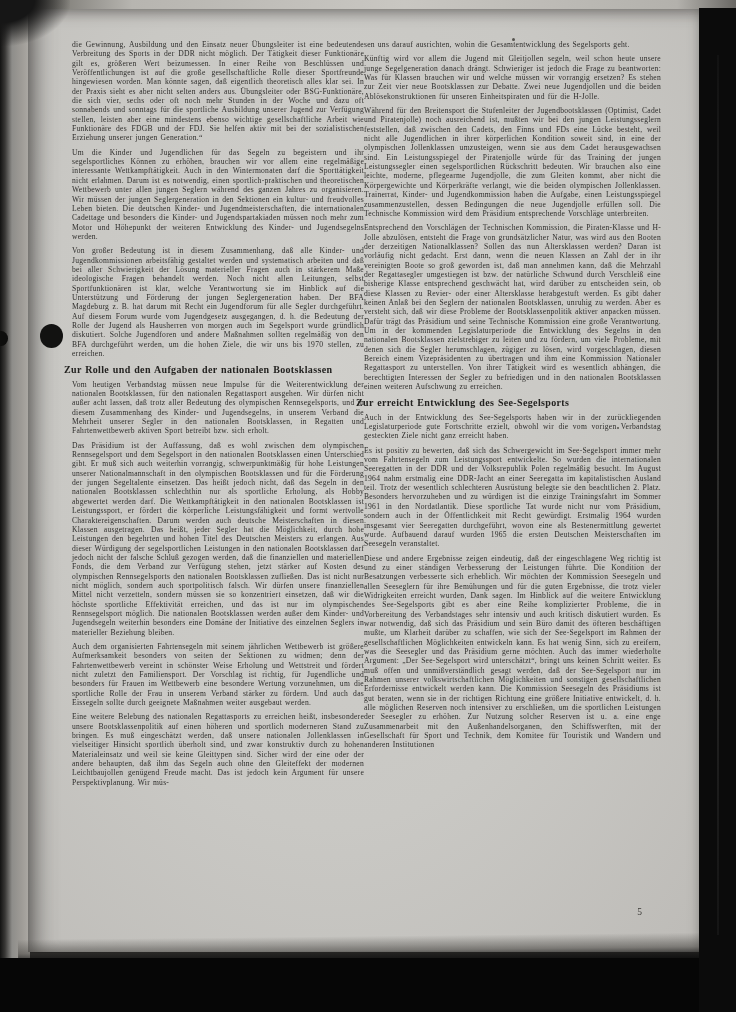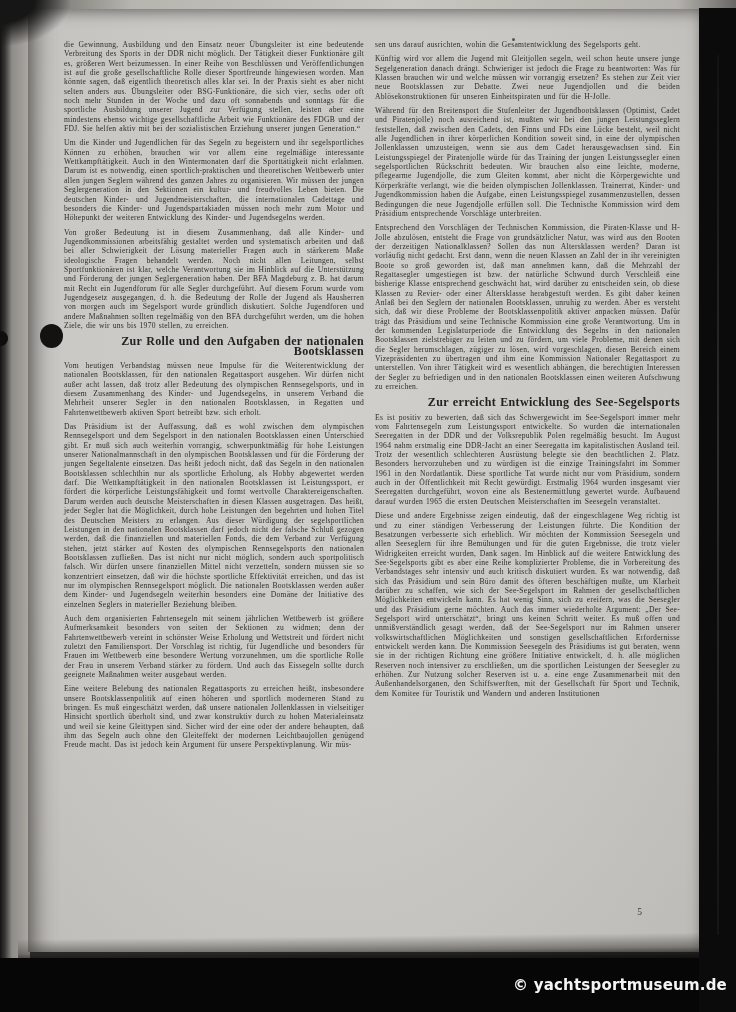--- a/index.html
+++ b/index.html
@@ -52,23 +52,23 @@
   .speck { position:absolute; border-radius:50%; background:#56544f; }
   .speck.s1 { left:512px; top:38px;  width:3px; height:3px; }
   .speck.s2 { left:617px; top:427px; width:2px; height:2px; }
 
   .col {
     position:absolute; top:40px; color:#2e2d2b;
     font-size:7.6px; line-height:9.35px;
     text-align:justify; letter-spacing:0.25px; word-spacing:0.8px;
   }
   .col-left  { left:64px;  width:300px; }
-  .col-right { left:375px; width:305px; }
-  .para    { margin:0 0 5px 0; }
-  .heading { margin:7px 0 5px 0; font-size:12px; font-weight:bold; color:#232220; text-align:right; letter-spacing:0.35px; }
+  .col-right { left:356px; width:305px; }
+  .para    { margin:0 0 5px 8px; }
+  .heading { margin:7px 0 5px 0; font-size:10px; font-weight:bold; color:#232220; text-align:left; letter-spacing:0.35px; }
 
   .page-number {
     position:absolute; left:612px; top:907px; width:30px; text-align:right;
     font-size:9.5px; color:#3a3936;
   }
   .watermark {
     position:absolute; right:9px; top:976px;
     font-family:"DejaVu Sans", sans-serif; font-weight:700;
     font-size:15px; color:#f4f4f4; letter-spacing:0.2px;
   }
@@ -95,25 +95,25 @@
       <p class="para">Das Präsidium ist der Auffassung, daß es wohl zwischen dem olympischen Rennsegelsport und dem Segelsport in den nationalen Bootsklassen einen Unterschied gibt. Er muß sich auch weiterhin vorrangig, schwerpunktmäßig für hohe Leistungen unserer Nationalmannschaft in den olympischen Bootsklassen und für die Förderung der jungen Segeltalente einsetzen. Das heißt jedoch nicht, daß das Segeln in den nationalen Bootsklassen schlechthin nur als sportliche Erholung, als Hobby abgewertet werden darf. Die Wettkampftätigkeit in den nationalen Bootsklassen ist Leistungssport, er fördert die körperliche Leistungsfähigkeit und formt wertvolle Charaktereigenschaften. Darum werden auch deutsche Meisterschaften in diesen Klassen ausgetragen. Das heißt, jeder Segler hat die Möglichkeit, durch hohe Leistungen den begehrten und hohen Titel des Deutschen Meisters zu erlangen. Aus dieser Würdigung der segelsportlichen Leistungen in den nationalen Bootsklassen darf jedoch nicht der falsche Schluß gezogen werden, daß die finanziellen und materiellen Fonds, die dem Verband zur Verfügung stehen, jetzt stärker auf Kosten des olympischen Rennsegelsports den nationalen Bootsklassen zufließen. Das ist nicht nur nicht möglich, sondern auch sportpolitisch falsch. Wir dürfen unsere finanziellen Mittel nicht verzetteln, sondern müssen sie so konzentriert einsetzen, daß wir die höchste sportliche Effektivität erreichen, und das ist nur im olympischen Rennsegelsport möglich. Die nationalen Bootsklassen werden außer dem Kinder- und Jugendsegeln weiterhin besonders eine Domäne der Initiative des einzelnen Seglers in materieller Beziehung bleiben.</p>
       <p class="para">Auch dem organisierten Fahrtensegeln mit seinem jährlichen Wettbewerb ist größere Aufmerksamkeit besonders von seiten der Sektionen zu widmen; denn der Fahrtenwettbewerb vereint in schönster Weise Erholung und Wettstreit und fördert nicht zuletzt den Familiensport. Der Vorschlag ist richtig, für Jugendliche und besonders für Frauen im Wettbewerb eine besondere Wertung vorzunehmen, um die sportliche Rolle der Frau in unserem Verband stärker zu fördern. Und auch das Eissegeln sollte durch geeignete Maßnahmen weiter ausgebaut werden.</p>
       <p class="para">Eine weitere Belebung des nationalen Regattasports zu erreichen heißt, insbesondere unsere Bootsklassenpolitik auf einen höheren und sportlich moderneren Stand zu bringen. Es muß eingeschätzt werden, daß unsere nationalen Jollenklassen in vielseitiger Hinsicht sportlich überholt sind, und zwar konstruktiv durch zu hohen Materialeinsatz und weil sie keine Gleittypen sind. Sicher wird der eine oder der andere behaupten, daß ihm das Segeln auch ohne den Gleiteffekt der modernen Leichtbaujollen genügend Freude macht. Das ist jedoch kein Argument für unsere Perspektivplanung. Wir müs-</p>
     </div>
   <div class="col col-right">
       <p class="para">sen uns darauf ausrichten, wohin die Gesamtentwicklung des Segelsports geht.</p>
       <p class="para">Künftig wird vor allem die Jugend mit Gleitjollen segeln, weil schon heute unsere junge Segelgeneration danach drängt. Schwieriger ist jedoch die Frage zu beantworten: Was für Klassen brauchen wir und welche müssen wir vorrangig ersetzen? Es stehen zur Zeit vier neue Bootsklassen zur Debatte. Zwei neue Jugendjollen und die beiden Ablösekonstruktionen für unseren Einheitspiraten und für die H-Jolle.</p>
       <p class="para">Während für den Breitensport die Stufenleiter der Jugendbootsklassen (Optimist, Cadet und Piratenjolle) noch ausreichend ist, mußten wir bei den jungen Leistungsseglern feststellen, daß zwischen den Cadets, den Finns und FDs eine Lücke besteht, weil nicht alle Jugendlichen in ihrer körperlichen Kondition soweit sind, in eine der olympischen Jollenklassen umzusteigen, wenn sie aus dem Cadet herausgewachsen sind. Ein Leistungsspiegel der Piratenjolle würde für das Training der jungen Leistungssegler einen segelsportlichen Rückschritt bedeuten. Wir brauchen also eine leichte, moderne, pflegearme Jugendjolle, die zum Gleiten kommt, aber nicht die Körpergewichte und Körperkräfte verlangt, wie die beiden olympischen Jollenklassen. Trainerrat, Kinder- und Jugendkommission haben die Aufgabe, einen Leistungsspiegel zusammenzustellen, dessen Bedingungen die neue Jugendjolle erfüllen soll. Die Technische Kommission wird dem Präsidium entsprechende Vorschläge unterbreiten.</p>
       <p class="para">Entsprechend den Vorschlägen der Technischen Kommission, die Piraten-Klasse und H-Jolle abzulösen, entsteht die Frage von grundsätzlicher Natur, was wird aus den Booten der derzeitigen Nationalklassen? Sollen das nun Altersklassen werden? Daran ist vorläufig nicht gedacht. Erst dann, wenn die neuen Klassen an Zahl der in ihr vereinigten Boote so groß geworden ist, daß man annehmen kann, daß die Mehrzahl der Regattasegler umgestiegen ist bzw. der natürliche Schwund durch Verschleiß eine bisherige Klasse entsprechend geschwächt hat, wird darüber zu entscheiden sein, ob diese Klassen zu Revier- oder einer Altersklasse herabgestuft werden. Es gibt daher keinen Anlaß bei den Seglern der nationalen Bootsklassen, unruhig zu werden. Aber es versteht sich, daß wir diese Probleme der Bootsklassenpolitik aktiver anpacken müssen. Dafür trägt das Präsidium und seine Technische Kommission eine große Verantwortung. Um in der kommenden Legislaturperiode die Entwicklung des Segelns in den nationalen Bootsklassen zielstrebiger zu leiten und zu fördern, um viele Probleme, mit denen sich die Segler herumschlagen, zügiger zu lösen, wird vorgeschlagen, diesen Bereich einem Vizepräsidenten zu übertragen und ihm eine Kommission Nationaler Regattasport zu unterstellen. Von ihrer Tätigkeit wird es wesentlich abhängen, die berechtigten Interessen der Segler zu befriedigen und in den nationalen Bootsklassen einen weiteren Aufschwung zu erreichen.</p>
       <h3 class="heading">Zur erreicht Entwicklung des See-Segelsports</h3>
+      <p class="para">Auch in der Entwicklung des See-Segelsports haben wir in der zurückliegenden Legislaturperiode gute Fortschritte erzielt, obwohl wir die vom vorigen Verbandstag gesteckten Ziele nicht ganz erreicht haben.</p>
       <p class="para">Es ist positiv zu bewerten, daß sich das Schwergewicht im See-Segelsport immer mehr vom Fahrtensegeln zum Leistungssport entwickelte. So wurden die internationalen Seeregatten in der DDR und der Volksrepublik Polen regelmäßig besucht. Im August 1964 nahm erstmalig eine DDR-Jacht an einer Seeregatta im kapitalistischen Ausland teil. Trotz der wesentlich schlechteren Ausrüstung belegte sie den beachtlichen 2. Platz. Besonders hervorzuheben und zu würdigen ist die einzige Trainingsfahrt im Sommer 1961 in den Nordatlantik. Diese sportliche Tat wurde nicht nur vom Präsidium, sondern auch in der Öffentlichkeit mit Recht gewürdigt. Erstmalig 1964 wurden insgesamt vier Seeregatten durchgeführt, wovon eine als Bestenermittlung gewertet wurde. Aufbauend darauf wurden 1965 die ersten Deutschen Meisterschaften im Seesegeln veranstaltet.</p>
       <p class="para">Diese und andere Ergebnisse zeigen eindeutig, daß der eingeschlagene Weg richtig ist und zu einer ständigen Verbesserung der Leistungen führte. Die Kondition der Besatzungen verbesserte sich erheblich. Wir möchten der Kommission Seesegeln und allen Seeseglern für ihre Bemühungen und für die guten Ergebnisse, die trotz vieler Widrigkeiten erreicht wurden, Dank sagen. Im Hinblick auf die weitere Entwicklung des See-Segelsports gibt es aber eine Reihe komplizierter Probleme, die in Vorbereitung des Verbandstages sehr intensiv und auch kritisch diskutiert wurden. Es war notwendig, daß sich das Präsidium und sein Büro damit des öfteren beschäftigen mußte, um Klarheit darüber zu schaffen, wie sich der See-Segelsport im Rahmen der gesellschaftlichen Möglichkeiten entwickeln kann. Es hat wenig Sinn, sich zu ereifern, was die Seesegler und das Präsidium gerne möchten. Auch das immer wiederholte Argument: „Der See-Segelsport wird unterschätzt“, bringt uns keinen Schritt weiter. Es muß offen und unmißverständlich gesagt werden, daß der See-Segelsport nur im Rahmen unserer volkswirtschaftlichen Möglichkeiten und sonstigen gesellschaftlichen Erfordernisse entwickelt werden kann. Die Kommission Seesegeln des Präsidiums ist gut beraten, wenn sie in der richtigen Richtung eine größere Initiative entwickelt, d. h. alle möglichen Reserven noch intensiver zu erschließen, um die sportlichen Leistungen der Seesegler zu erhöhen. Zur Nutzung solcher Reserven ist u. a. eine enge Zusammenarbeit mit den Außenhandelsorganen, den Schiffswerften, mit der Gesellschaft für Sport und Technik, dem Komitee für Touristik und Wandern und anderen Institutionen</p>
     </div>
 
   <div class="page-number">5</div>
 
   <div class="bottom-shadow"></div>
   <div class="bottom-black"></div>
   <div class="right-black"></div>
   <div class="right-line"></div>
 
-  <div class="watermark">© yachtsportmuseum.de</div>
 </div>
 
 </body></html>

